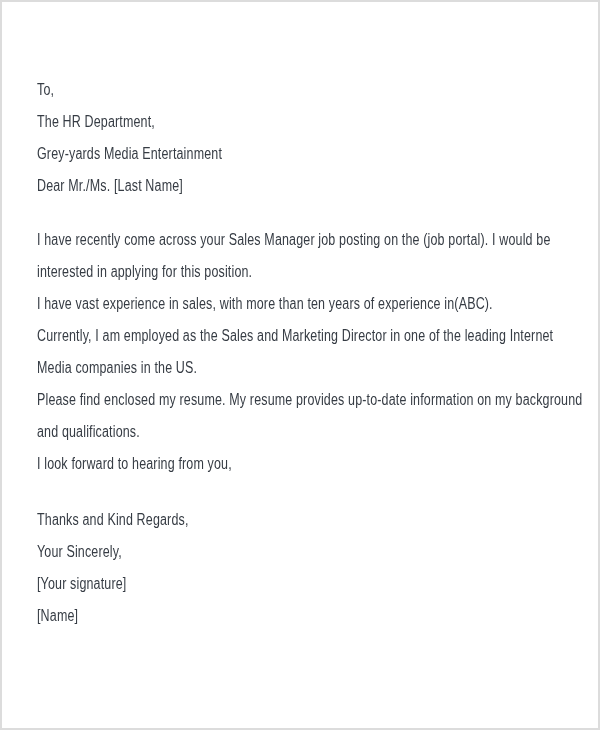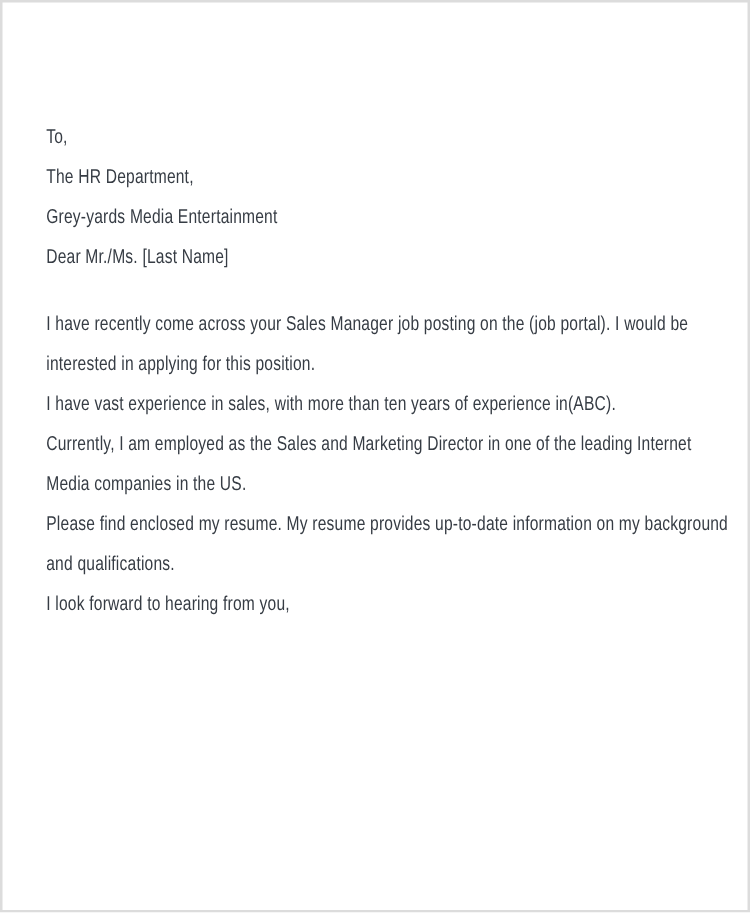--- a/index.html
+++ b/index.html
@@ -21,21 +21,20 @@
     height: 730px;
     box-sizing: border-box;
     background: #ffffff;
     border: 2px solid #dcdcdc;
   }
   .block {
     position: absolute;
     left: 35px;
     color: #363c44;
     font-size: 16px;
-    margin-top: 20px;
   }
   .line {
     height: 32px;
     line-height: 32px;
     white-space: nowrap;
     letter-spacing: 0.2px;
     transform: scaleX(0.78);
     transform-origin: 0 50%;
   }
   .recipient-block { top: 72px; }
@@ -58,14 +57,20 @@
     <div class="line">I have recently come across your Sales Manager job posting on the (job portal). I would be</div>
     <div class="line">interested in applying for this position.</div>
     <div class="line">I have vast experience in sales, with more than ten years of experience in(ABC).</div>
     <div class="line">Currently, I am employed as the Sales and Marketing Director in one of the leading Internet</div>
     <div class="line">Media companies in the US.</div>
     <div class="line">Please find enclosed my resume. My resume provides up-to-date information on my background</div>
     <div class="line">and qualifications.</div>
     <div class="line">I look forward to hearing from you,</div>
   </div>
 
+  <div class="block closing-block">
+    <div class="line">Thanks and Kind Regards,</div>
+    <div class="line">Your Sincerely,</div>
+    <div class="line">[Your signature]</div>
+    <div class="line">[Name]</div>
+  </div>
 
 </div>
 
 </body></html>

